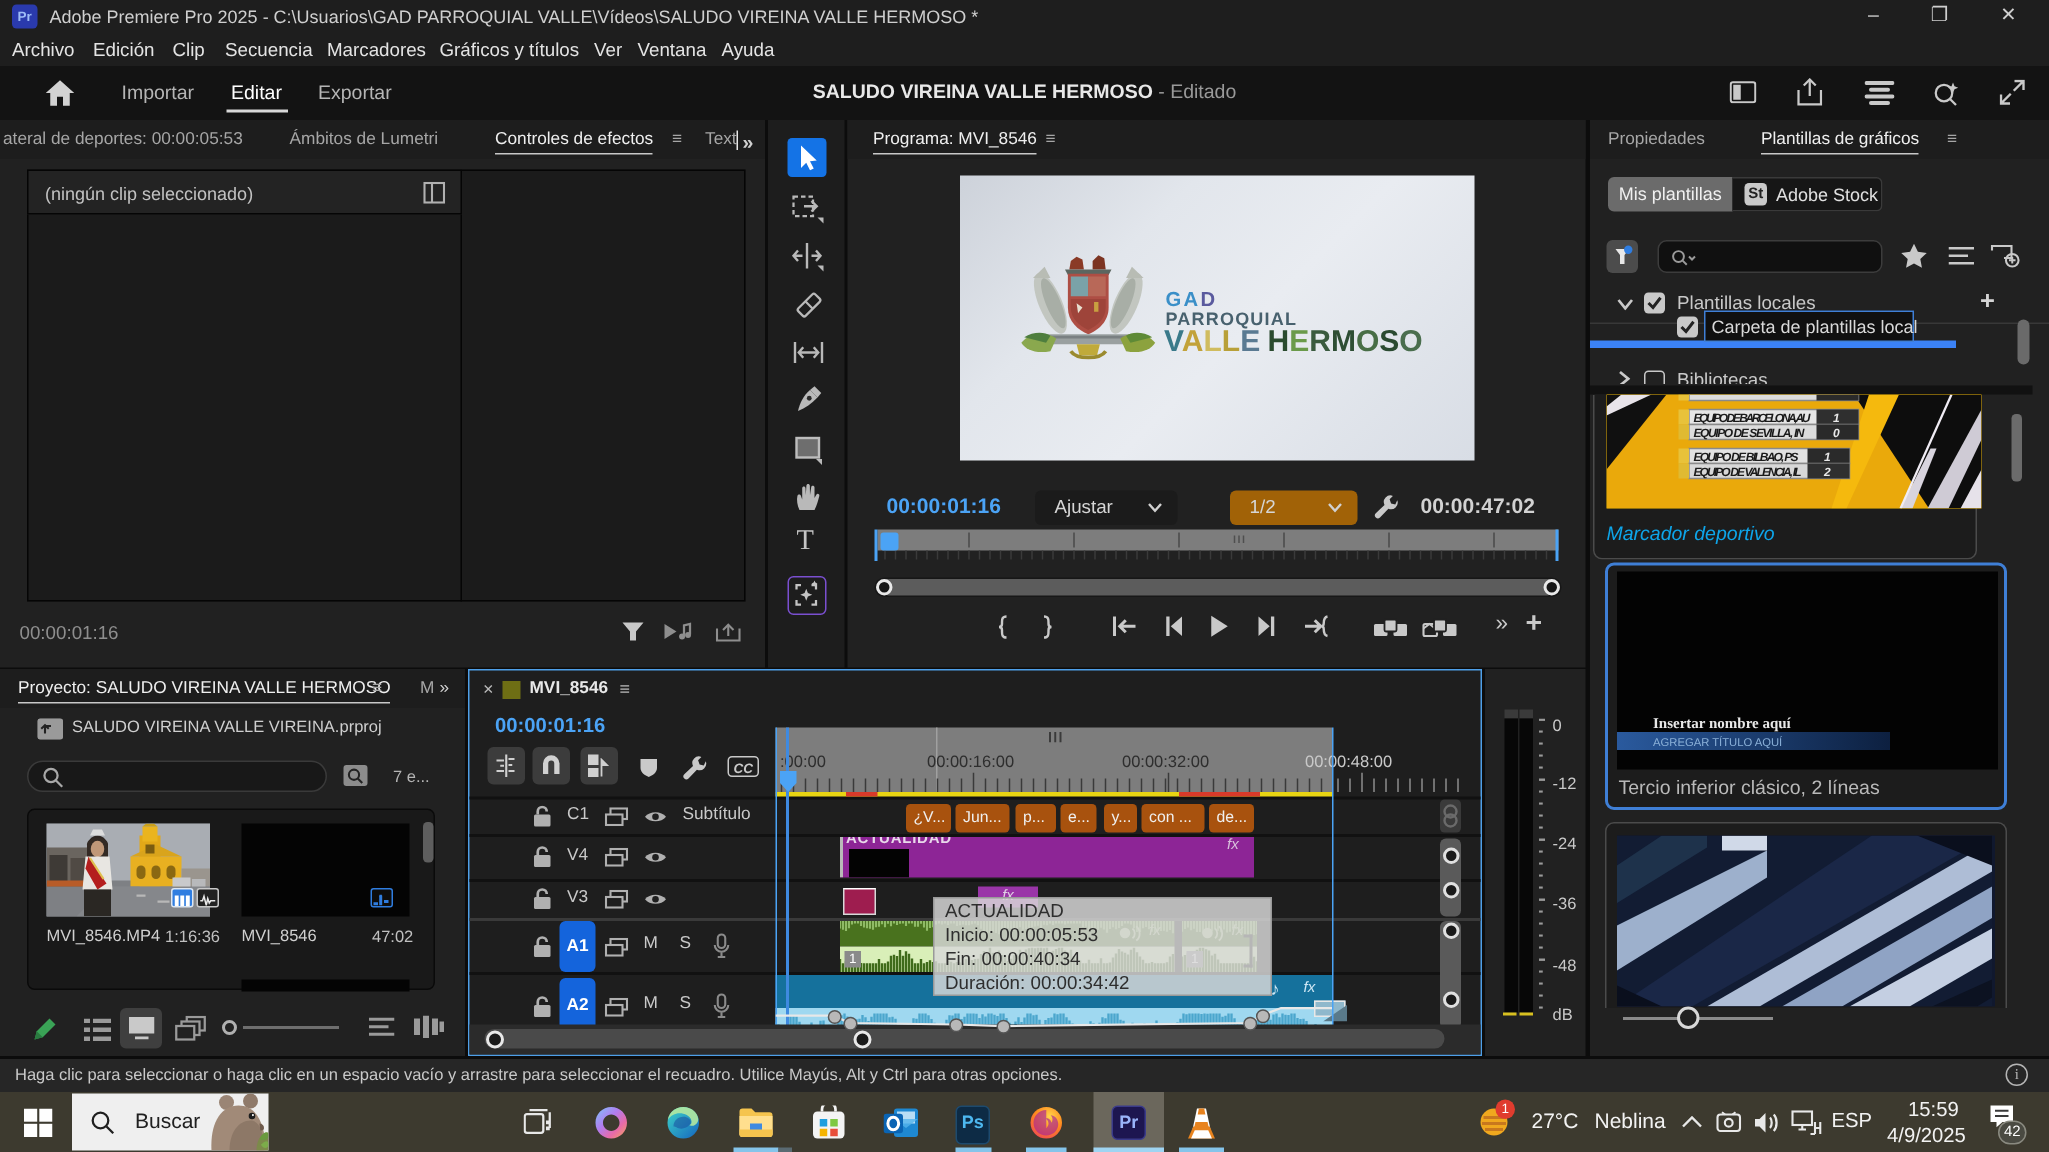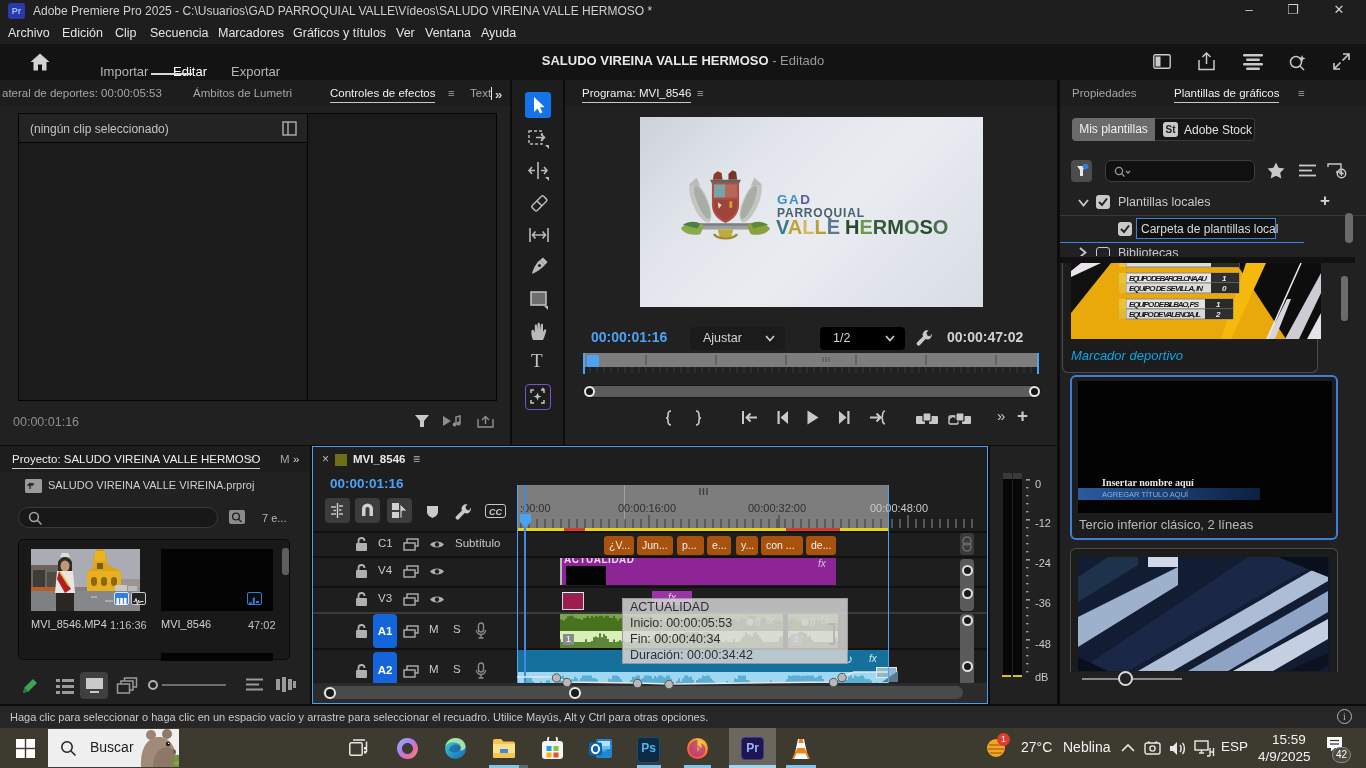--- a/index.html
+++ b/index.html
@@ -9,21 +9,21 @@
 
 #titlebar { position:absolute; top:0; left:0; width:1366px; height:22px; background:#1e1e1e; color:#d8d8d8; font-size:12px; }
 #prlogo { position:absolute; left:8px; top:3px; width:17px; height:16px; background:#2a3aad; border-radius:3px; color:#9ebdf7; font-size:9px; font-weight:bold; text-align:center; line-height:16px; }
 #titletext { position:absolute; left:33px; top:4px; color:#cfcfcf; }
 .winbtn { position:absolute; top:0px; height:22px; width:30px; color:#cfcfcf; text-align:center; line-height:20px; font-size:13px; }
 
 #menubar { position:absolute; top:22px; left:0; width:1366px; height:22px; background:#1e1e1e; color:#e4e4e4; font-size:12.5px; }
 #menubar span { position:absolute; top:4px; }
 
 #header { position:absolute; top:44px; left:0; width:1366px; height:36px; background:#131313; color:#b5b5b5; font-size:13px; }
-#header .tab { position:absolute; top:20px;margin-left:19px; }
+#header .tab { position:absolute; top:10px; }
 #hdrtitle { position:absolute; top:9px; width:100%; text-align:center; color:#e8e8e8; font-weight:bold; font-size:13px; }
 #hdrtitle span { color:#999; font-weight:normal; }
 
 .panel { position:absolute; background:#212121; }
 .tabrow { position:absolute; top:0; left:0; right:0; height:26px; background:#1d1d1d; font-size:11.5px; color:#a6a6a6; }
 .tabrow .t { position:absolute; top:7px; white-space:nowrap; }
 .tabrow .active { color:#efefef; border-bottom:1px solid #c8c8c8; padding-bottom:3px; }
 
 #fxpanel { left:0; top:80px; width:510px; height:365px; }
 #fxbox { position:absolute; left:18px; top:33px; width:479px; height:288px; background:#1b1b1b; border:1px solid #050505; }
@@ -233,21 +233,21 @@
       </svg>
     </div>
 
     <div class="abs" style="left:26px; top:249px; color:#4ba3f5; font-size:14px; font-weight:bold;">00:00:01:16</div>
     <div class="abs" style="left:125px; top:247px; width:95px; height:23px; background:#1b1b1b; border-radius:4px; color:#d6d6d6; font-size:12.5px;">
       <span style="position:absolute;left:13px;top:4px;text-align:center;">Ajustar</span>
       <svg style="position:absolute;right:10px;top:8px;" width="10" height="7" viewBox="0 0 10 7">
           <path d="M1 1 L5 5.5 L9 1" stroke="#d0d0d0" stroke-width="1.6" fill="none"></path>
         </svg>
     </div>
-    <div class="abs" style="left:255px; top:247px; width:85px; height:23px; background:#000000; border-radius:4px; color:#d6d6d6; font-size:12.5px;">
+    <div class="abs" style="left:255px; top:247px; width:85px; height:23px; background:#a16207; border-radius:4px; color:#d6d6d6; font-size:12.5px;">
       <span style="position:absolute;left:13px;top:4px;">1/2</span>
       <svg style="position:absolute;right:10px;top:8px;" width="10" height="7" viewBox="0 0 10 7">
           <path d="M1 1 L5 5.5 L9 1" stroke="#d0d0d0" stroke-width="1.6" fill="none"></path>
         </svg>
     </div>
     <svg class="abs" style="left:350px; top:249px;" width="19" height="18" viewBox="0 0 19 18">
         <path d="M16.5 4.5 a4.4 4.4 0 0 1 -5.9 5.6 L5 16 a1.9 1.9 0 0 1 -2.8 -2.8 L8 7.6 A4.4 4.4 0 0 1 13.6 1.6 L11.4 3.8 L12.4 6.6 L15.2 7.4 Z" fill="#c9c9c9"></path>
       </svg>
     <div class="abs" style="left:382px; top:249px; color:#d2d2d2; font-size:14px; font-weight:bold;">00:00:47:02</div>
 
@@ -369,21 +369,21 @@
     <div class="abs" style="left:0; top:110px; width:306px; height:26px; border-bottom:1px solid #383838;">
       <svg class="abs" style="left:18px; top:9px;" width="11" height="8" viewBox="0 0 11 8">
           <path d="M1 1 L5.5 6.5 L10 1" stroke="#c9c9c9" stroke-width="1.8" fill="none"></path>
         </svg>
       <div class="abs" style="left:36px; top:5px; width:14px; height:14px; background:#c9c9c9; border-radius:3px;"><svg width="14" height="14" viewBox="0 0 14 14">
             <path d="M3 7 L6 10 L11 3.5" stroke="#222" stroke-width="2" fill="none"></path>
           </svg></div>
       <span class="abs" style="left:58px; top:5px; color:#c9c9c9; font-size:12.5px;">Plantillas locales</span>
       <span class="abs" style="left:260px; top:1px; color:#d5d5d5; font-size:17px; font-weight:bold;">+</span>
     </div>
-    <div class="abs" style="left:0; top:137px; width:244px; height:26px; border-bottom:1px solid #3b82f6;">
+    <div class="abs" style="left:0; top:126px; width:244px; height:26px; border-bottom:5px solid #3b82f6;">
       <div class="abs" style="left:58px; top:5px; width:14px; height:14px; background:#c9c9c9; border-radius:3px;"><svg width="14" height="14" viewBox="0 0 14 14">
             <path d="M3 7 L6 10 L11 3.5" stroke="#222" stroke-width="2" fill="none"></path>
           </svg></div>
       <div class="abs" style="left:76px; top:1px; width:140px; height:21px; border:1px solid #3f7fd6; background:#101010;">
           <span style="position:absolute;left:4px;top:3px;color:#d9d9d9;font-size:12px;white-space:nowrap;">Carpeta de plantillas local</span>
         </div>
     </div>
     <div class="abs" style="left:0; top:164px; width:306px; height:12px; overflow:hidden;">
       <svg class="abs" style="left:19px; top:3px;" width="8" height="11" viewBox="0 0 8 11">
           <path d="M1 1 L6.5 5.5 L1 10" stroke="#c9c9c9" stroke-width="1.8" fill="none"></path>

